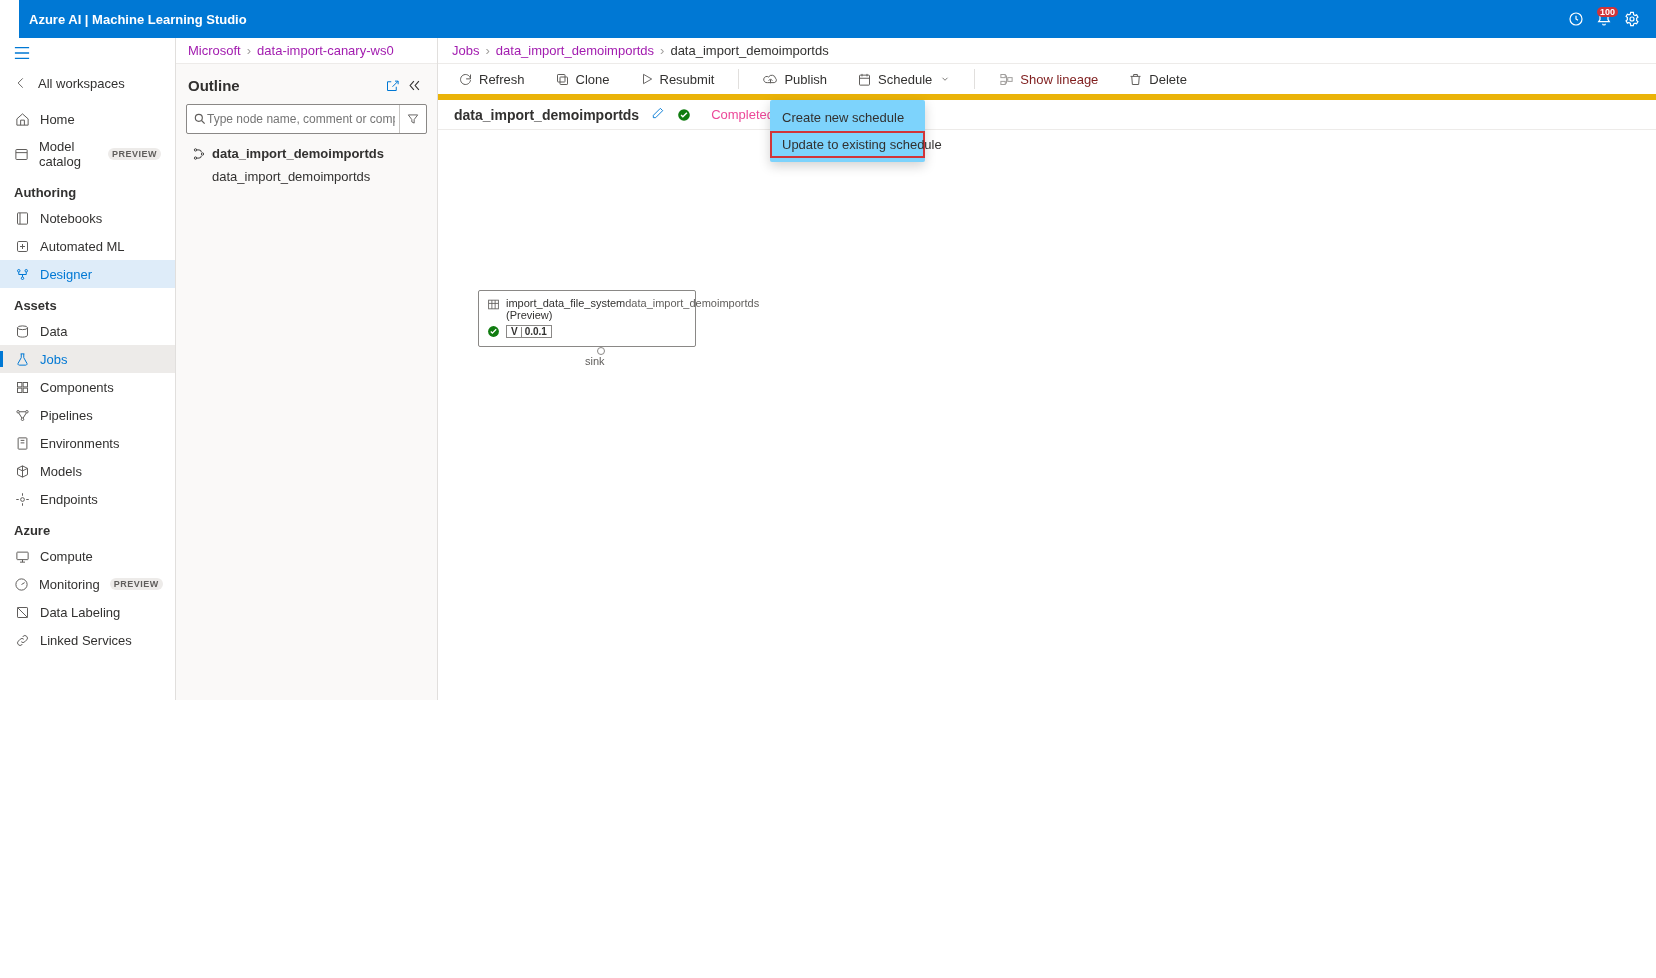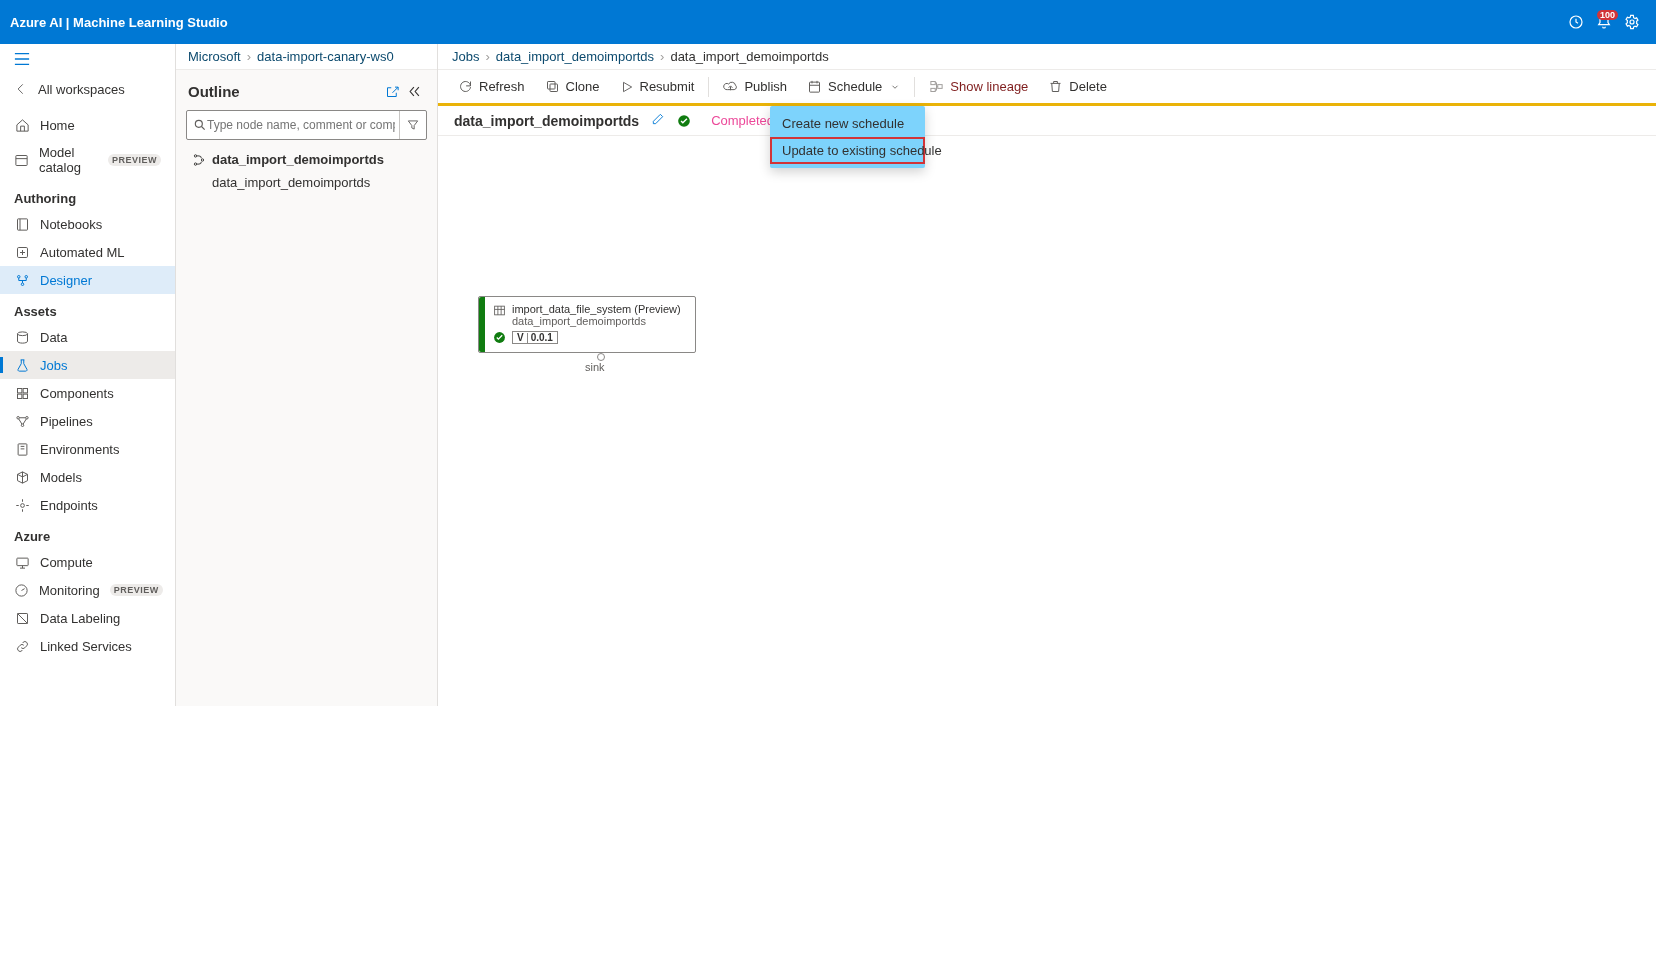--- a/index.html
+++ b/index.html
@@ -1,19 +1,19 @@
 <!DOCTYPE html>
 <html><head>
 <meta charset="utf-8">
 <style>
 * { box-sizing: border-box; margin: 0; padding: 0; }
 body { font-family: "Segoe UI", Tahoma, sans-serif; font-size: 13px; color: #323130; background: #fff; width: 1656px; height: 978px; overflow: hidden; }
 
 
-.topbar { height: 44px; background: #0078d4; color: #fff; display: flex; align-items: center; padding: 0 10px; font-size: 13px; font-weight: 600; }
+.topbar { height: 38px; background: #0078d4; color: #fff; display: flex; align-items: center; padding: 0 10px; font-size: 13px; font-weight: 600; margin-left: 19px; }
 .topbar .flex-grow { flex: 1; }
 .topbar .icon-btn { width: 28px; height: 28px; display: flex; align-items: center; justify-content: center; cursor: pointer; position: relative; }
 .topbar svg { stroke: #fff; fill: none; }
 .badge { position: absolute; top: 2px; right: 0; background: #d13438; color: #fff; font-size: 9px; padding: 0 3px; border-radius: 6px; font-weight: 600; }
 
 .app-body { display: flex; height: calc(978px - 28px); }
 
 
 .leftnav { width: 176px; border-right: 1px solid #e1dfdd; display: flex; flex-direction: column; padding-top: 4px; background:#fff; }
 .leftnav .hamburger { padding: 4px 14px 6px; color:#0078d4; cursor:pointer; }
@@ -24,39 +24,39 @@
 .leftnav .nav-section { padding: 10px 14px 4px; font-weight:600; font-size:13px; }
 .leftnav .back-arrow { width:14px; }
 .preview-tag { background:#edebe9; color:#605e5c; font-size:9px; padding:1px 4px; border-radius:6px; font-weight:600; letter-spacing:0.5px; }
 .nav-icon { width:16px; height:16px; display:flex; align-items:center; justify-content:center; }
 .nav-icon svg { stroke:#605e5c; fill:none; }
 .nav-item.active-designer .nav-icon svg, .nav-item.selected .nav-icon svg { stroke:#0078d4; }
 
 
 .outline { width: 262px; border-right:1px solid #e1dfdd; display:flex; flex-direction:column; background:#faf9f8; }
 .breadcrumbs { height: 26px; display:flex; align-items:center; gap:6px; padding:0 12px; font-size:13px; background:#fff; border-bottom:1px solid #edebe9; flex-shrink:0; }
-.breadcrumbs .bc-link { color:#0c4a6e; cursor:pointer; }
+.breadcrumbs .bc-link { color:#a21caf; cursor:pointer; }
 .breadcrumbs .bc-sep { color:#a19f9d; }
 .outline-header { display:flex; align-items:center; padding:10px 12px 8px; }
 .outline-header .title { font-weight:600; font-size:15px; flex:1; }
 .outline-header .ico { width:22px; height:22px; display:flex; align-items:center; justify-content:center; color:#0078d4; cursor:pointer; }
 .outline-search-row { padding: 0 10px 8px; }
 .outline-search { display:flex; align-items:center; border:1px solid #8a8886; border-radius:2px; background:#fff; height:30px; padding:0 6px; }
 .outline-search input { border:none; outline:none; flex:1; font-size:12px; color:#605e5c; }
 .outline-search .filter-ico { border-left:1px solid #c8c6c4; padding-left:6px; margin-left:4px; height:100%; display:flex; align-items:center; }
 .add-filter-row { padding: 0 10px 10px; }
 .add-filter-btn { display:inline-flex; align-items:center; gap:4px; border:1px solid #8a8886; border-radius:12px; padding:2px 10px; font-size:12px; background:#fff; cursor:pointer; }
 .outline-tree { padding: 0 10px; }
 .tree-root { display:flex; align-items:center; gap:6px; font-weight:600; font-size:13px; padding:4px 0 4px 6px; }
 .tree-child { padding:4px 0 4px 26px; font-size:13px; }
 
 
 .main { flex:1; display:flex; flex-direction:column; position:relative; }
 .breadcrumbs.main-bc { padding-left: 14px; height:26px; border-bottom:1px solid #edebe9; }
-.toolbar { display:flex; align-items:center; height:36px; border-bottom:3px solid #eab308; padding:0 10px; gap:0; position:relative; }
+.toolbar { display:flex; align-items:center; height:36px; border-bottom:6px solid #eab308; padding:0 10px; gap:10px; position:relative; }
 .toolbar .tbtn { display:flex; align-items:center; gap:6px; padding:4px 10px; font-size:13px; cursor:pointer; color:#323130; border-radius:2px; }
 .toolbar .tbtn.disabled { color:#7f1d1d; cursor:default; }
 .toolbar .tbtn.disabled svg { stroke:#a19f9d; }
 .toolbar .vsep { width:1px; height:20px; background:#e1dfdd; margin:0 4px; }
 .toolbar svg { stroke:#605e5c; fill:none; }
 .chev-down { margin-left:2px; }
 
 
 .dropdown { position:absolute; top:36px; left:777px; background:#7dd3fc; box-shadow:0 4px 12px rgba(0,0,0,0.18); border-radius:2px; padding:4px 0; width:155px; z-index:10; }
 .dropdown .dd-item { padding:6px 12px; font-size:13px; cursor:pointer; white-space:nowrap; color:#323130; }
@@ -69,21 +69,21 @@
 .status-pill { display:flex; align-items:center; gap:20px; color:#ec4899; font-size:13px; }
 .success-dot { width:14px; height:14px; }
 
 
 .canvas { flex:1; background:#fff; position:relative; overflow:hidden; }
 .node { position:absolute; left:40px; top:160px; width:218px; border:1px solid #8a8886; border-radius:2px; background:#fff; display:flex; }
 .node-stripe { width:6px; background:#107c10; border-radius:2px 0 0 2px; }
 .node-body { flex:1; padding:6px 8px 8px; display:flex; flex-direction:column; gap:4px; }
 .node-title-row { display:flex; align-items:flex-start; gap:6px; font-size:11px; }
 .node-title-row .nicon { margin-top:1px; }
-.node-title-lines { display:flex; flex-direction:column; }
+.node-title-lines { display:flex; }
 .node-status-row { display:flex; align-items:center; gap:6px; font-size:11px; }
 .v-tag { border:1px solid #8a8886; padding:0 4px; font-size:10px; font-weight:600; display:flex; align-items:center; gap:3px; }
 .v-tag .vsep2 { width:1px; height:10px; background:#8a8886; }
 .sink-port { position:absolute; left:147px; top:217px; display:flex; flex-direction:column; align-items:flex-end; font-size:11px; color:#605e5c; }
 .sink-circle { width:8px; height:8px; border:1px solid #8a8886; border-radius:50%; background:#fff; }
 
 
 .app-body { height: 662px; }
 </style>
 </head>

